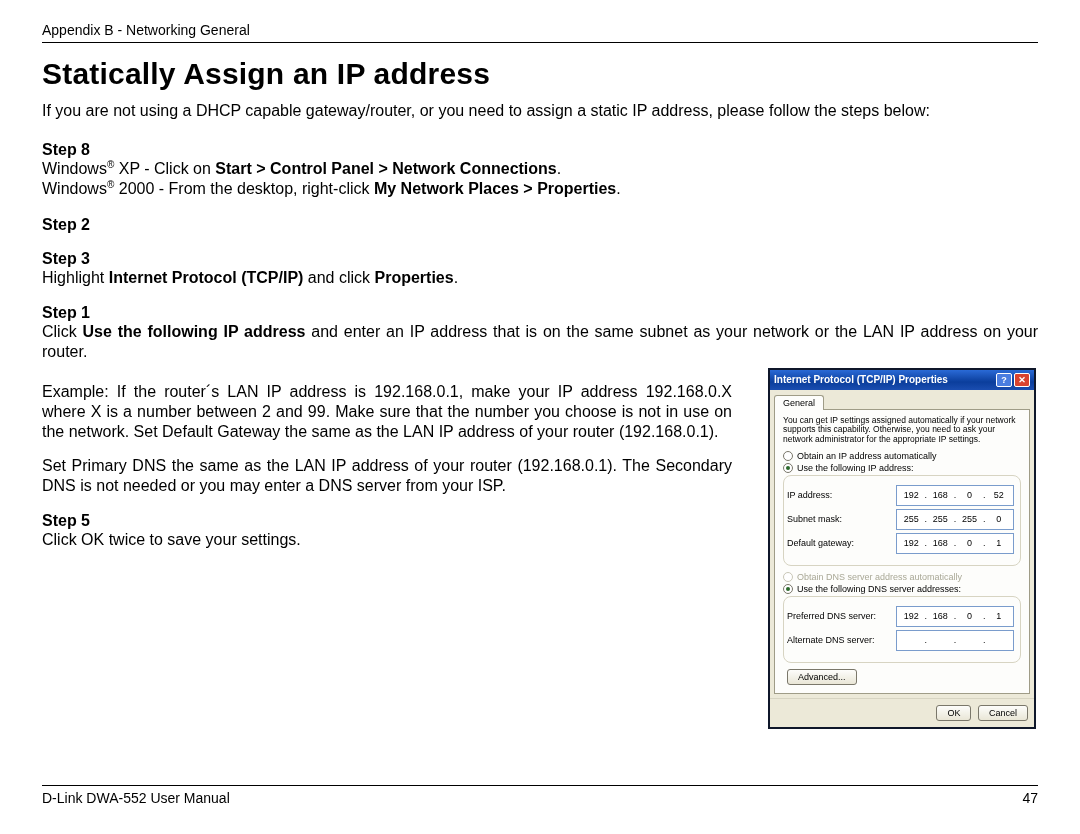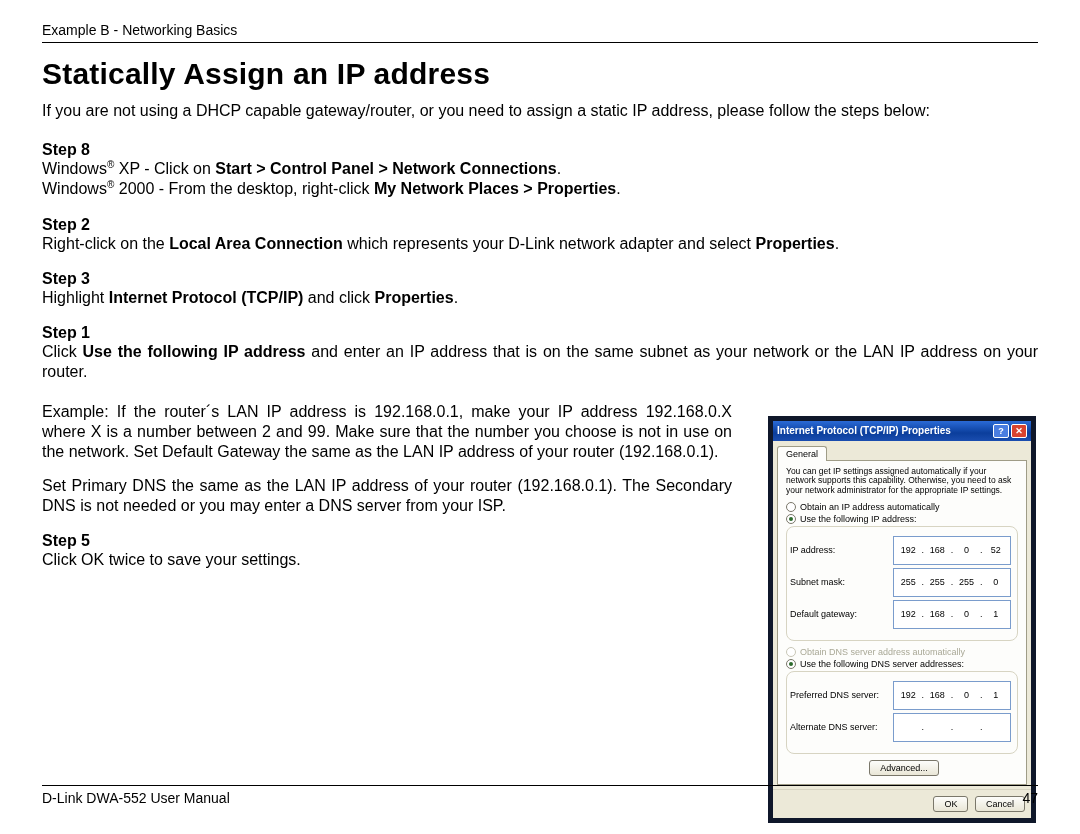--- a/index.html
+++ b/index.html
@@ -57,25 +57,24 @@
     float: right;
     width: 270px;
   }
   .clear { clear: both; }
   sup { font-size: 10px; }
   b { font-weight: bold; }
 
   
   .dialog {
     width: 268px;
-    border: 5px solid #0f172a;
+    border: 2px solid #0f172a;
     font-family: Tahoma, Arial, sans-serif;
     font-size: 9px;
     background: #ece9d8;
-    margin-top: 28px;
   }
   .titlebar {
     background: linear-gradient(to bottom, #2a6ad6, #0b3e9c 60%, #1a4db0);
     color: #fff;
     font-weight: bold;
     font-size: 10px;
     padding: 3px 4px;
     display: flex;
     justify-content: space-between;
     align-items: center;
@@ -149,31 +148,31 @@
     justify-content: space-between;
     align-items: center;
     margin: 3px 0;
     font-size: 9px;
   }
   .fieldrow .lbl { flex: 1; }
   .ipfield {
     border: 1px solid #7a9ccc;
     background: #fff;
     width: 118px;
-    height: 29px;
+    height: 21px;
     display: flex;
     align-items: center;
     justify-content: space-around;
     font-size: 9px;
     padding: 0 2px;
   }
   .ipfield .oct { width: 22px; text-align: center; }
   .ipfield .dot { color: #000; }
   .btnrow {
-    text-align: center;
+    text-align: left;
     margin-top: 4px;
   }
   .xpbtn {
     display: inline-block;
     border: 1px solid #7a776a;
     border-radius: 3px;
     background: linear-gradient(#fdfdfb, #e9e6d6);
     padding: 2px 10px;
     font-size: 9px;
     margin-left: 4px;
@@ -194,38 +193,35 @@
   .page-footer .hr { margin-bottom: 4px; }
   .page-footer .row {
     display: flex; justify-content: space-between;
     font-size: 14px;
   }
 </style>
 </head>
 <body>
 
 <div class="page">
-  <div class="header-label">Example B - Networking Basics</div>
+  <div class="header-label">Appendix B - Networking General</div>
   <hr class="hr">
 
   <h1 class="title">Statically Assign an IP address</h1>
   <p class="intro">If you are not using a DHCP capable gateway/router, or you need to assign a static IP address, please follow the steps below:</p>
 
   <div class="step-label">Step 8</div>
   <p class="step-body">
     <span>Windows</span><sup>®</sup><span> XP - Click on </span><b>Start &gt; Control Panel &gt; Network Connections</b><span>.</span>
   </p>
   <p class="step-body">
     <span>Windows</span><sup>®</sup><span> 2000 - From the desktop, right-click </span><b>My Network Places &gt; Properties</b><span>.</span>
   </p>
 
   <div class="step-label">Step 2</div>
-  <p class="step-body">
-    <span>Right-click on the </span><b>Local Area Connection</b><span> which represents your D-Link network adapter and select </span><b>Properties</b><span>.</span>
-  </p>
 
   <div class="step-label">Step 3</div>
   <p class="step-body">
     <span>Highlight </span><b>Internet Protocol (TCP/IP)</b><span> and click </span><b>Properties</b><span>.</span>
   </p>
 
   <div class="step-label">Step 1</div>
   <p class="step-body">
     <span>Click </span><b>Use the following IP address</b><span> and enter an IP address that is on the same subnet as your network or the LAN IP address on your router.</span>
   </p>

